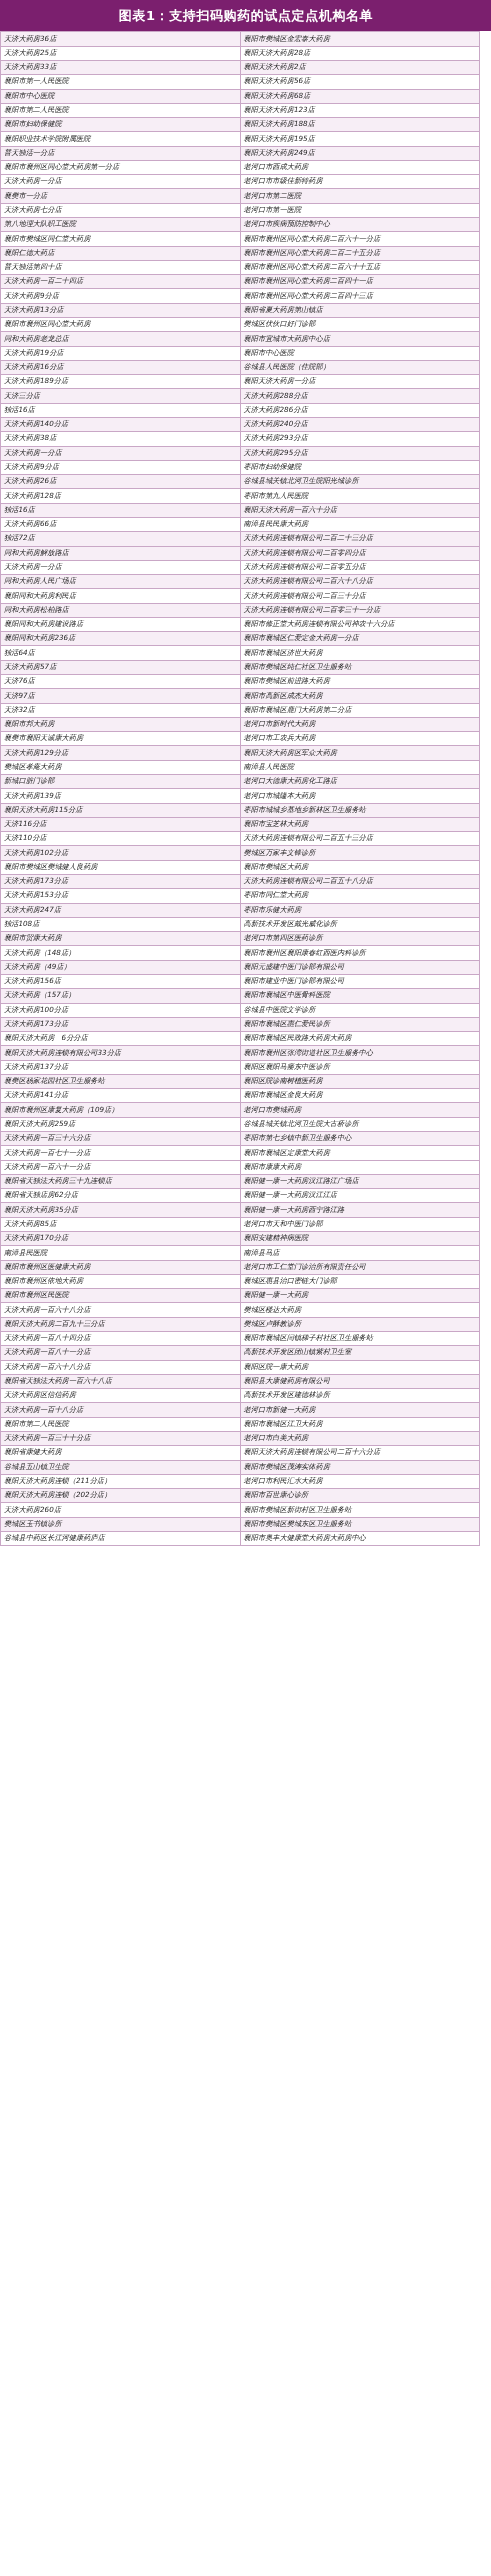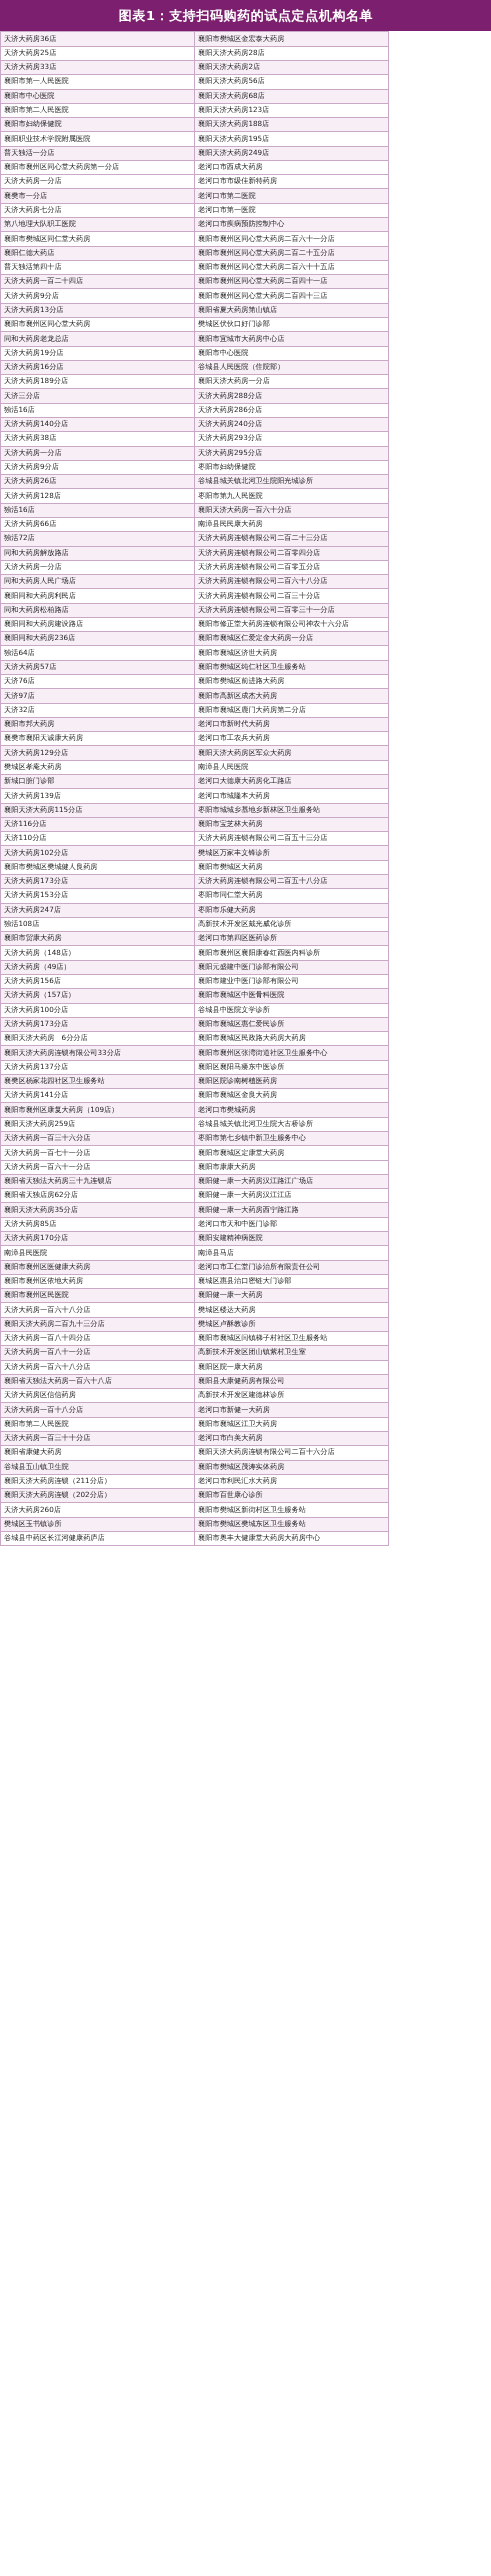--- a/index.html
+++ b/index.html
@@ -22,22 +22,23 @@
     text-align: center;
     font-size: 13px;
     font-weight: bold;
     letter-spacing: 0.6px;
     padding: 5.7px 0 5.7px 0;
     border: 0.6px solid #7b1f6e;
     box-sizing: border-box;
   }
   table.listing {
     border-collapse: collapse;
-    width: 389px;
+    width: 480px;
     table-layout: fixed;
+    font-style: italic;
   }
   table.listing td {
     border: 0.6px solid #c9a7c6;
     font-size: 7.2px;
     color: #1c1c1c;
     padding: 1.3px 2.5px 1.3px 3.1px;
     line-height: 8.8px;
     height: 10.7px;
     vertical-align: middle;
     overflow: hidden;

